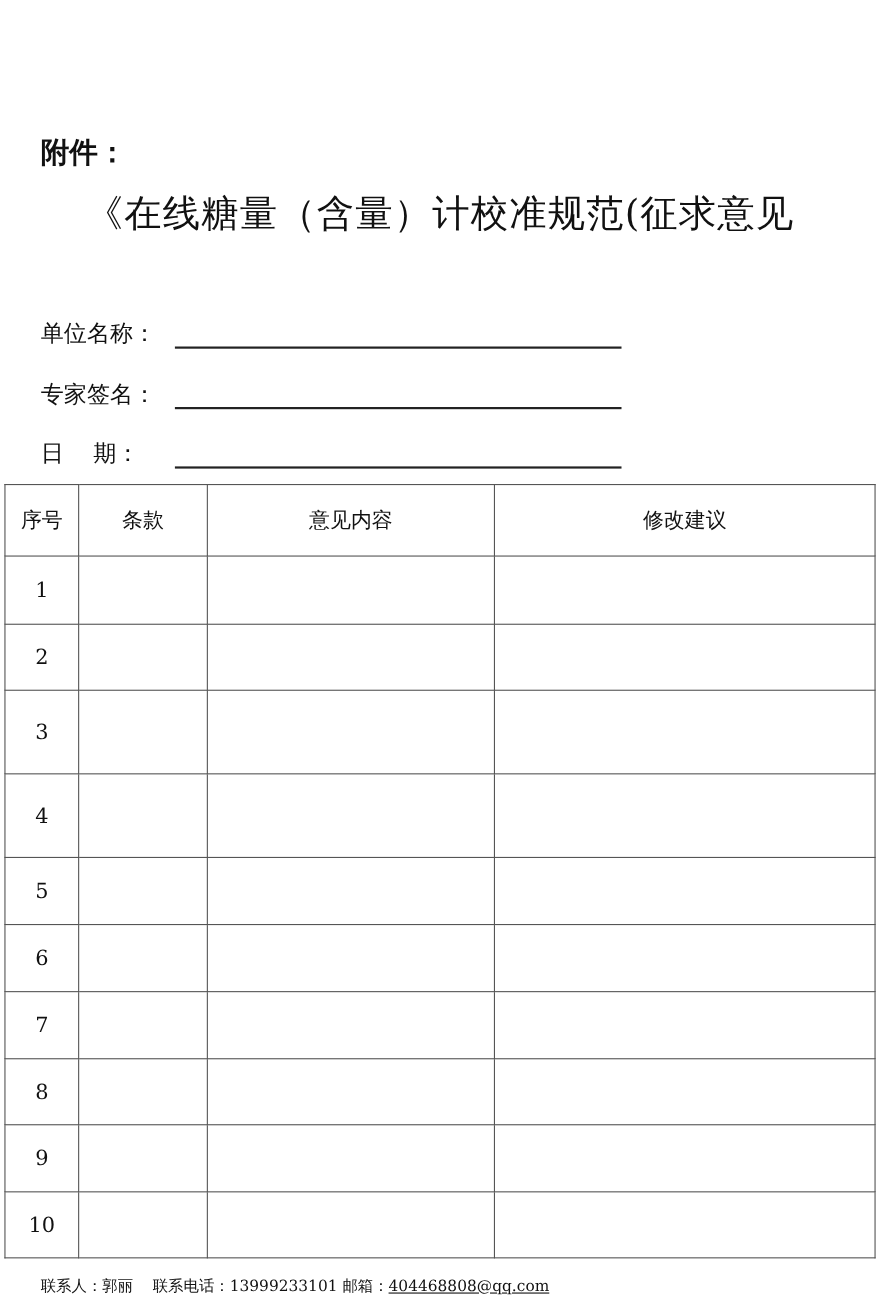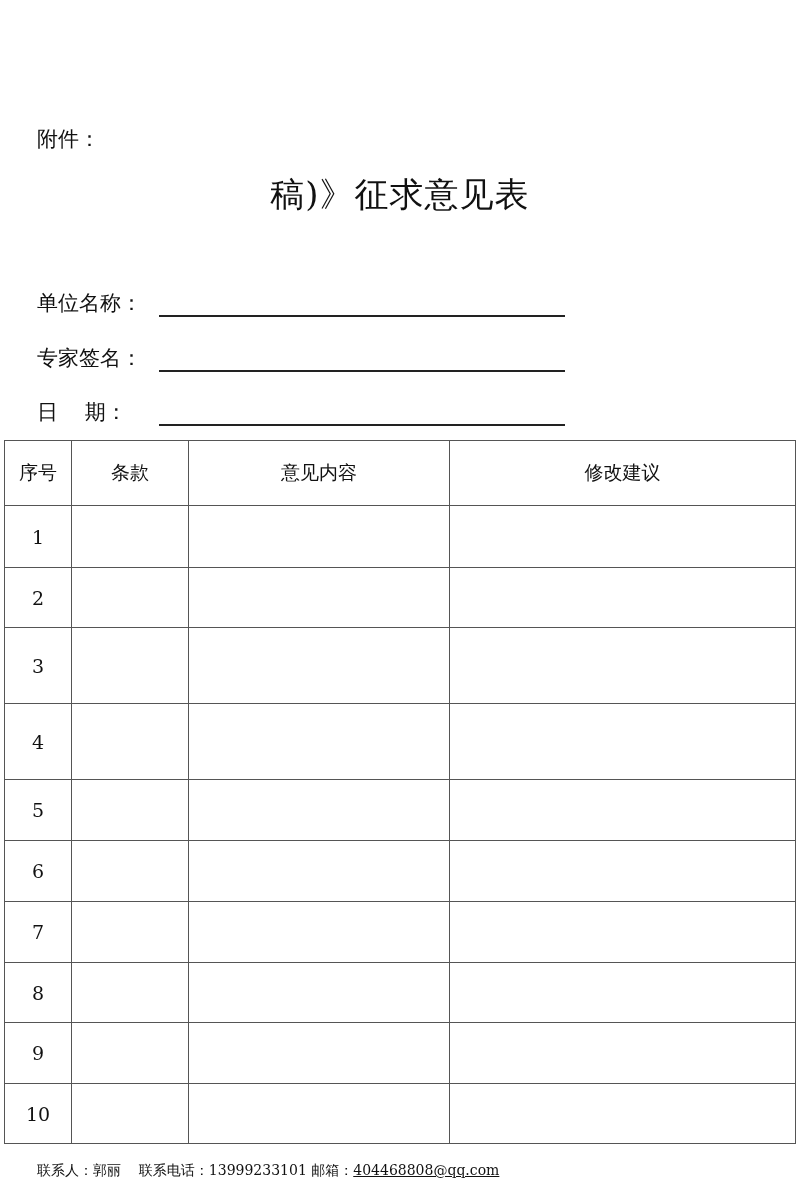--- a/index.html
+++ b/index.html
@@ -1,21 +1,21 @@
 <!DOCTYPE html>
 <html><head>
   <meta charset="utf-8">
   <style>
     html, body { margin: 0; padding: 0; background: #ffffff; }
     body {
       width: 800px; height: 1193px; position: relative; overflow: hidden;
       font-family: "DejaVu Serif", "Liberation Serif", serif; color: #111;
     }
     .attach {
-      position: absolute; left: 37px; top: 124px; font-size: 21px; line-height: 30px;
+      position: absolute; left: 37px; top: 124px; font-size: 26px; line-height: 30px; font-weight: bold;
     }
     .title {
       position: absolute; left: 0; width: 800px; top: 168px; text-align: center;
       font-size: 34px; line-height: 52px; letter-spacing: 1px;
     }
     .title .l1 { display: block; }
     .title .l2 { display: block; }
     .field {
       position: absolute; left: 37px; font-size: 21px; line-height: 30px; display: flex; align-items: center;
     }
@@ -38,21 +38,21 @@
       position: absolute; left: 37px; top: 1155px; font-size: 14px; line-height: 30px; white-space: pre;
     }
     .footer .email { text-decoration: underline; }
   </style>
 </head>
 <body>
 
 <div class="attach">附件：</div>
 
 <div class="title">
-  <span class="l2">稿)》征求意见表</span>
+  <span class="l1">《在线糖量（含量）计校准规范(征求意见</span>
 </div>
 
 <div class="field f1">
   <span class="lbl">单位名称：</span>
   <span class="line"></span>
 </div>
 <div class="field f2">
   <span class="lbl">专家签名：</span>
   <span class="line"></span>
 </div>

